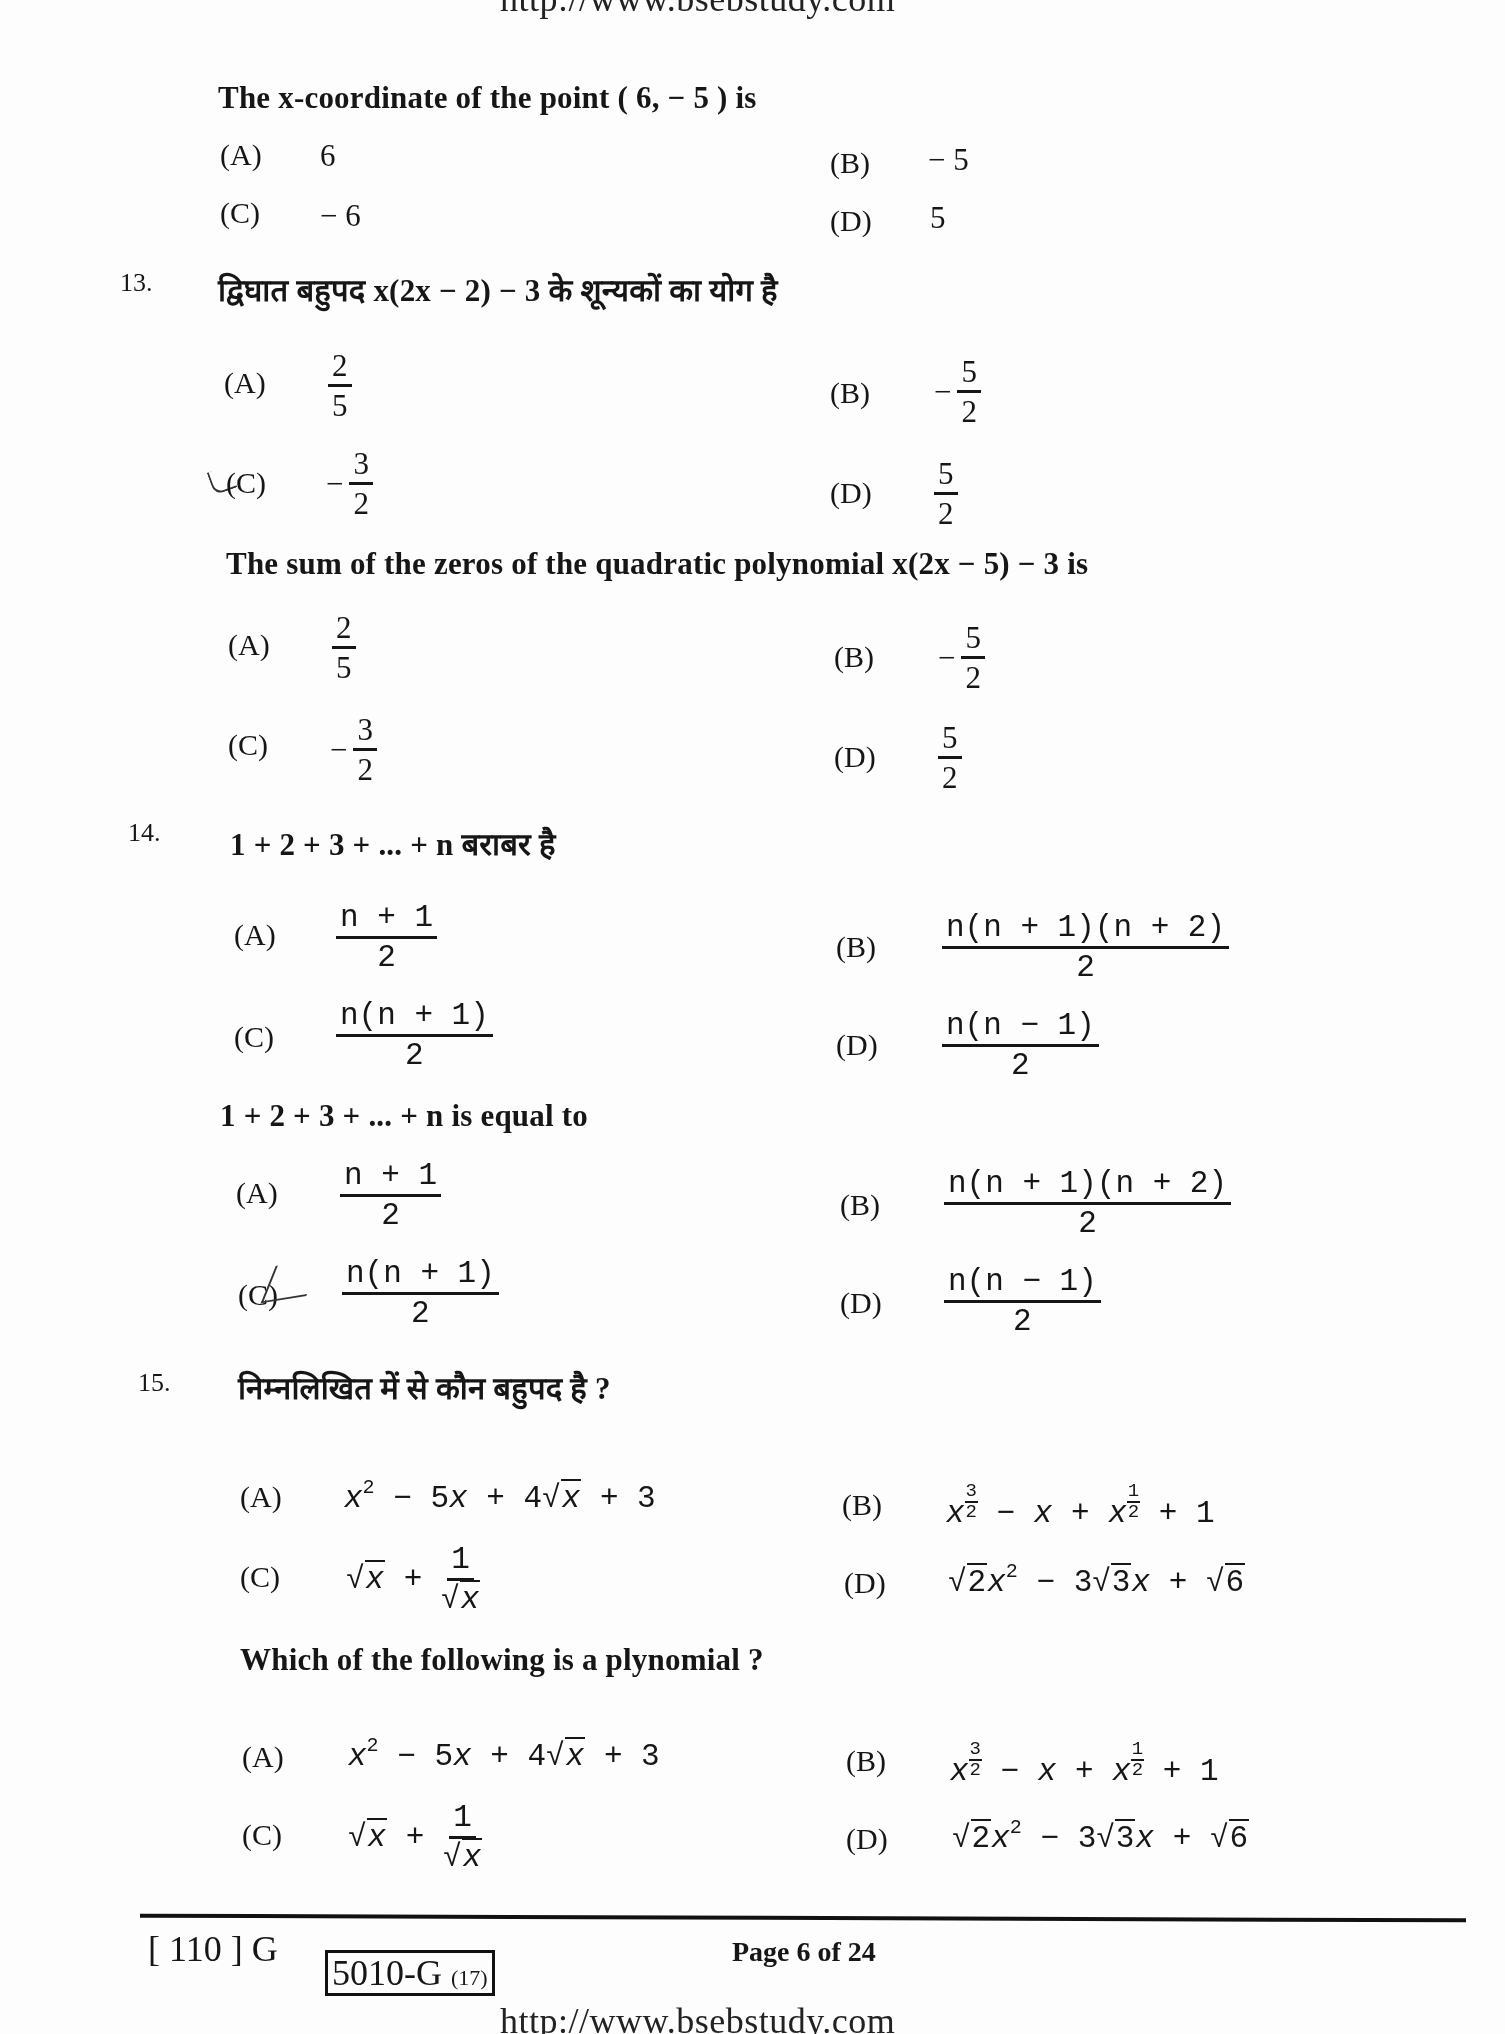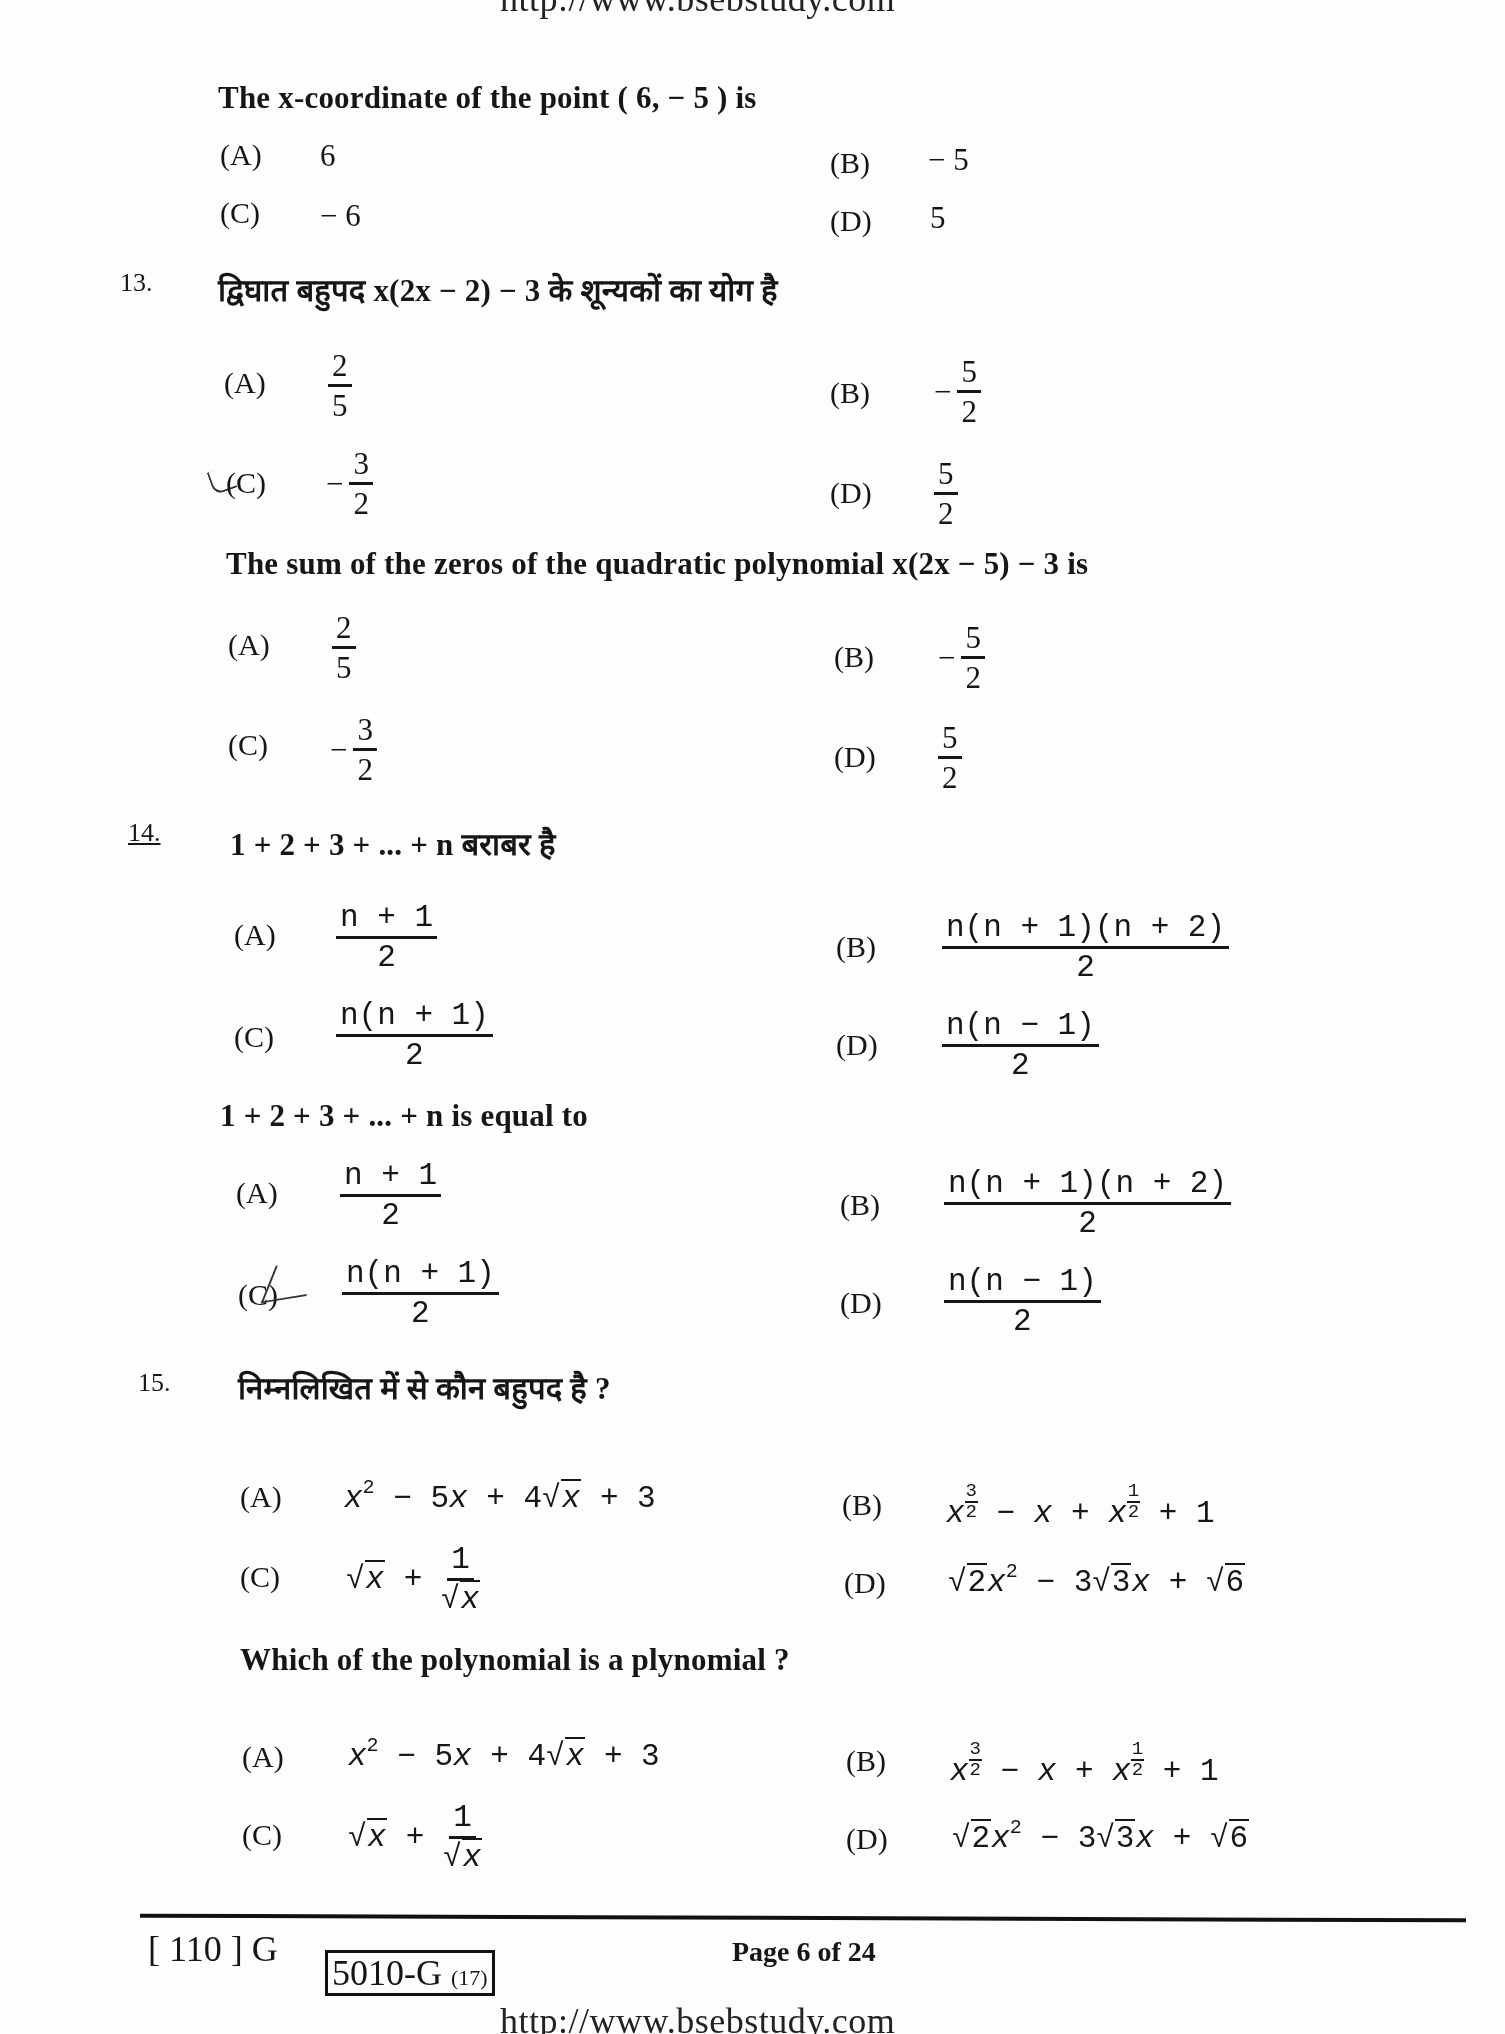--- a/index.html
+++ b/index.html
@@ -100,21 +100,21 @@
     </span>
 </div>
 <div class="abs lbl" style="left:834px; top:740px;">(D)</div>
 <div class="abs" style="left:938px; top:722px;">
   <span class="frac val">
       <span class="num">5</span>
       <span class="den">2</span>
     </span>
 </div>
 
-<div class="abs qnum" style="left:128px; top:818px;text-decoration:underline;">14.</div>
+<div class="abs qnum" style="left:128px; top:818px;">14.</div>
 <div class="abs qtext" style="left:230px; top:822px;">1 + 2 + 3 + ... + n बराबर है</div>
 <div class="abs lbl" style="left:234px; top:918px;">(A)</div>
 <div class="abs" style="left:336px; top:902px;">
   <span class="frac val math">
       <span class="num">n + 1</span>
       <span class="den">2</span>
     </span>
 </div>
 <div class="abs lbl" style="left:836px; top:930px;">(B)</div>
 <div class="abs" style="left:942px; top:912px;">
@@ -191,21 +191,21 @@
   <span style="vertical-align:middle;">√<span class="sqrt"><i>x</i></span> + </span><span class="frac">
       <span class="num">1</span>
       <span class="den">√<span class="sqrt"><i>x</i></span></span>
     </span>
 </div>
 <div class="abs lbl" style="left:844px; top:1566px;">(D)</div>
 <div class="abs val math" style="left:948px; top:1560px;">
   √<span class="sqrt">2</span><i>x</i><span class="sup">2</span> − 3√<span class="sqrt">3</span><i>x</i> + √<span class="sqrt">6</span>
 </div>
 
-<div class="abs qtext" style="left:240px; top:1642px;">Which of the polynomial is a plynomial ?</div>
+<div class="abs qtext" style="left:240px; top:1642px;">Which of the following is a plynomial ?</div>
 <div class="abs lbl" style="left:242px; top:1740px;">(A)</div>
 <div class="abs val math" style="left:348px; top:1734px;">
   <i>x</i><span class="sup">2</span> − 5<i>x</i> + 4√<span class="sqrt"><i>x</i></span> + 3
 </div>
 <div class="abs lbl" style="left:846px; top:1744px;">(B)</div>
 <div class="abs val math" style="left:950px; top:1740px;">
   <i>x</i><span class="supfrac">
       <span class="n">3</span>
       <span>2</span>
     </span> − <i>x</i> + <i>x</i><span class="supfrac">

